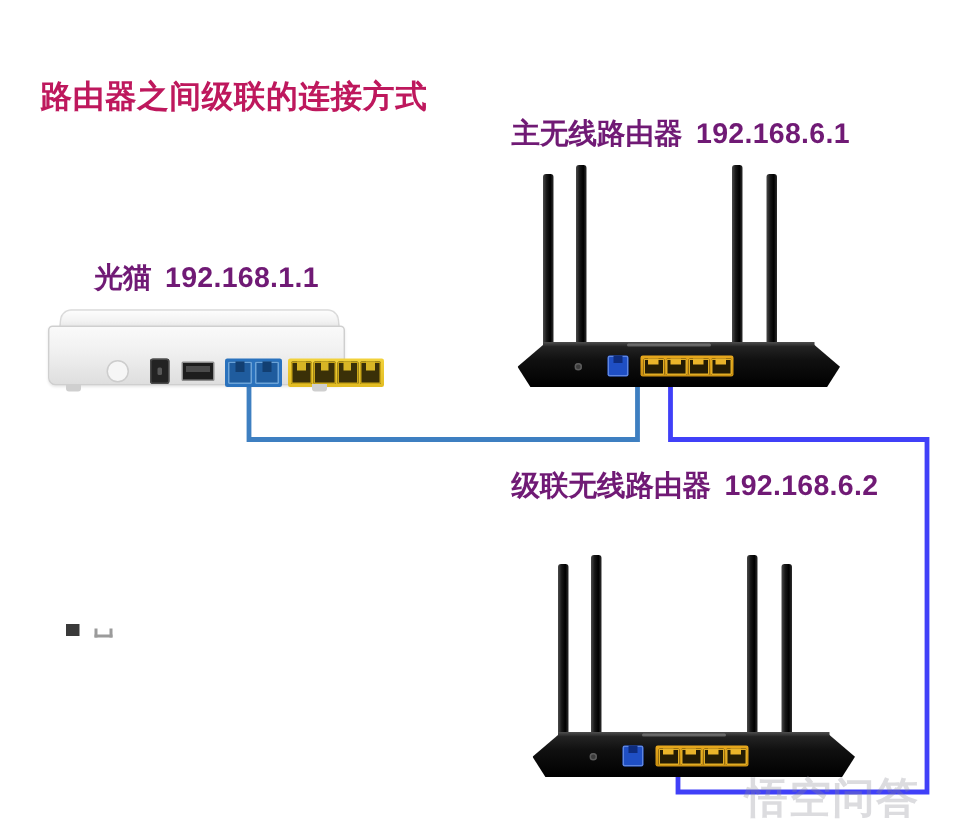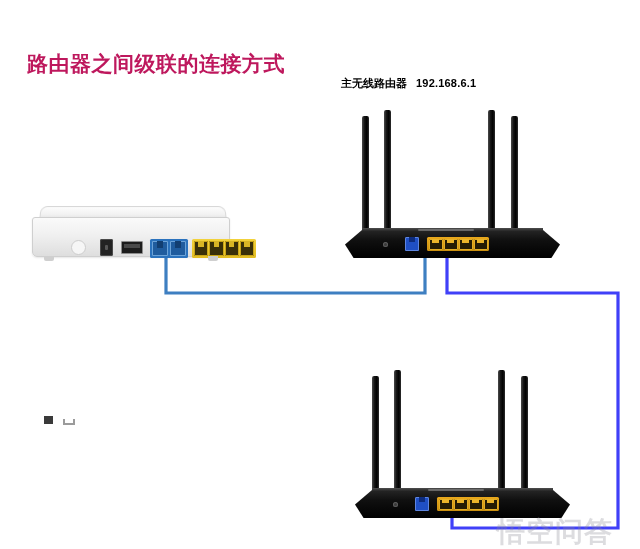--- a/index.html
+++ b/index.html
@@ -29,23 +29,23 @@
     font-size: 21px;
     font-weight: bold;
     letter-spacing: 0.5px;
     color: #be185d;
     white-space: nowrap;
     margin-top: 40px;
   }
   
   .label {
     position: absolute;
-    font-size: 11px;
+    font-size: 19px;
     font-weight: bold;
-    color: #000000;
+    color: #701a75;
     white-space: nowrap;
   }
   .label .ip {
     font-weight: bold;
     margin-left: 9px;
     letter-spacing: 0.2px;
   }
   #label-modem   { left: 63px;  top: 172px; }
   #label-main    { left: 341px; top: 76px;  }
   #label-cascade { left: 341px; top: 311px; }
@@ -312,20 +312,23 @@
 
   <div class="title">路由器之间级联的连接方式</div>
 
   <svg id="wires" viewBox="0 0 640 549">
 
     <polyline points="166,248 166,293 425,293 425,250" fill="none" stroke="#3e7fc1" stroke-width="3.2" stroke-linejoin="miter"></polyline>
 
     <polyline points="447,250 447,293 618,293 618,528 452,528 452,500" fill="none" stroke="#4040f8" stroke-width="3.2" stroke-linejoin="miter"></polyline>
   </svg>
 
+  <div class="label" id="label-modem">
+    <span>光猫</span><span class="ip">192.168.1.1</span>
+  </div>
 
   <div class="modem">
     <div class="modem-top"></div>
     <div class="modem-body">
       <div class="m-reset"></div>
       <div class="m-power"></div>
       <div class="m-usb"></div>
       <div class="blue-block">
         <div class="rj45 blue-p"></div>
         <div class="rj45 blue-p"></div>
@@ -358,20 +361,23 @@
       <div class="r-wan"></div>
       <div class="r-lan">
         <div class="rj45"></div>
         <div class="rj45"></div>
         <div class="rj45"></div>
         <div class="rj45"></div>
       </div>
     </div>
   </div>
 
+  <div class="label" id="label-cascade">
+    <span>级联无线路由器</span><span class="ip">192.168.6.2</span>
+  </div>
 
   <div class="router" id="router-cascade">
     <div class="antenna" style="left:17px; height:118px;"></div>
     <div class="antenna" style="left:39px; height:124px;"></div>
     <div class="antenna" style="left:143px; height:124px;"></div>
     <div class="antenna" style="left:166px; height:118px;"></div>
     <div class="r-base">
       <div class="r-base-shape"></div>
       <div class="r-base-edge"></div>
       <div class="r-sheen"></div>

